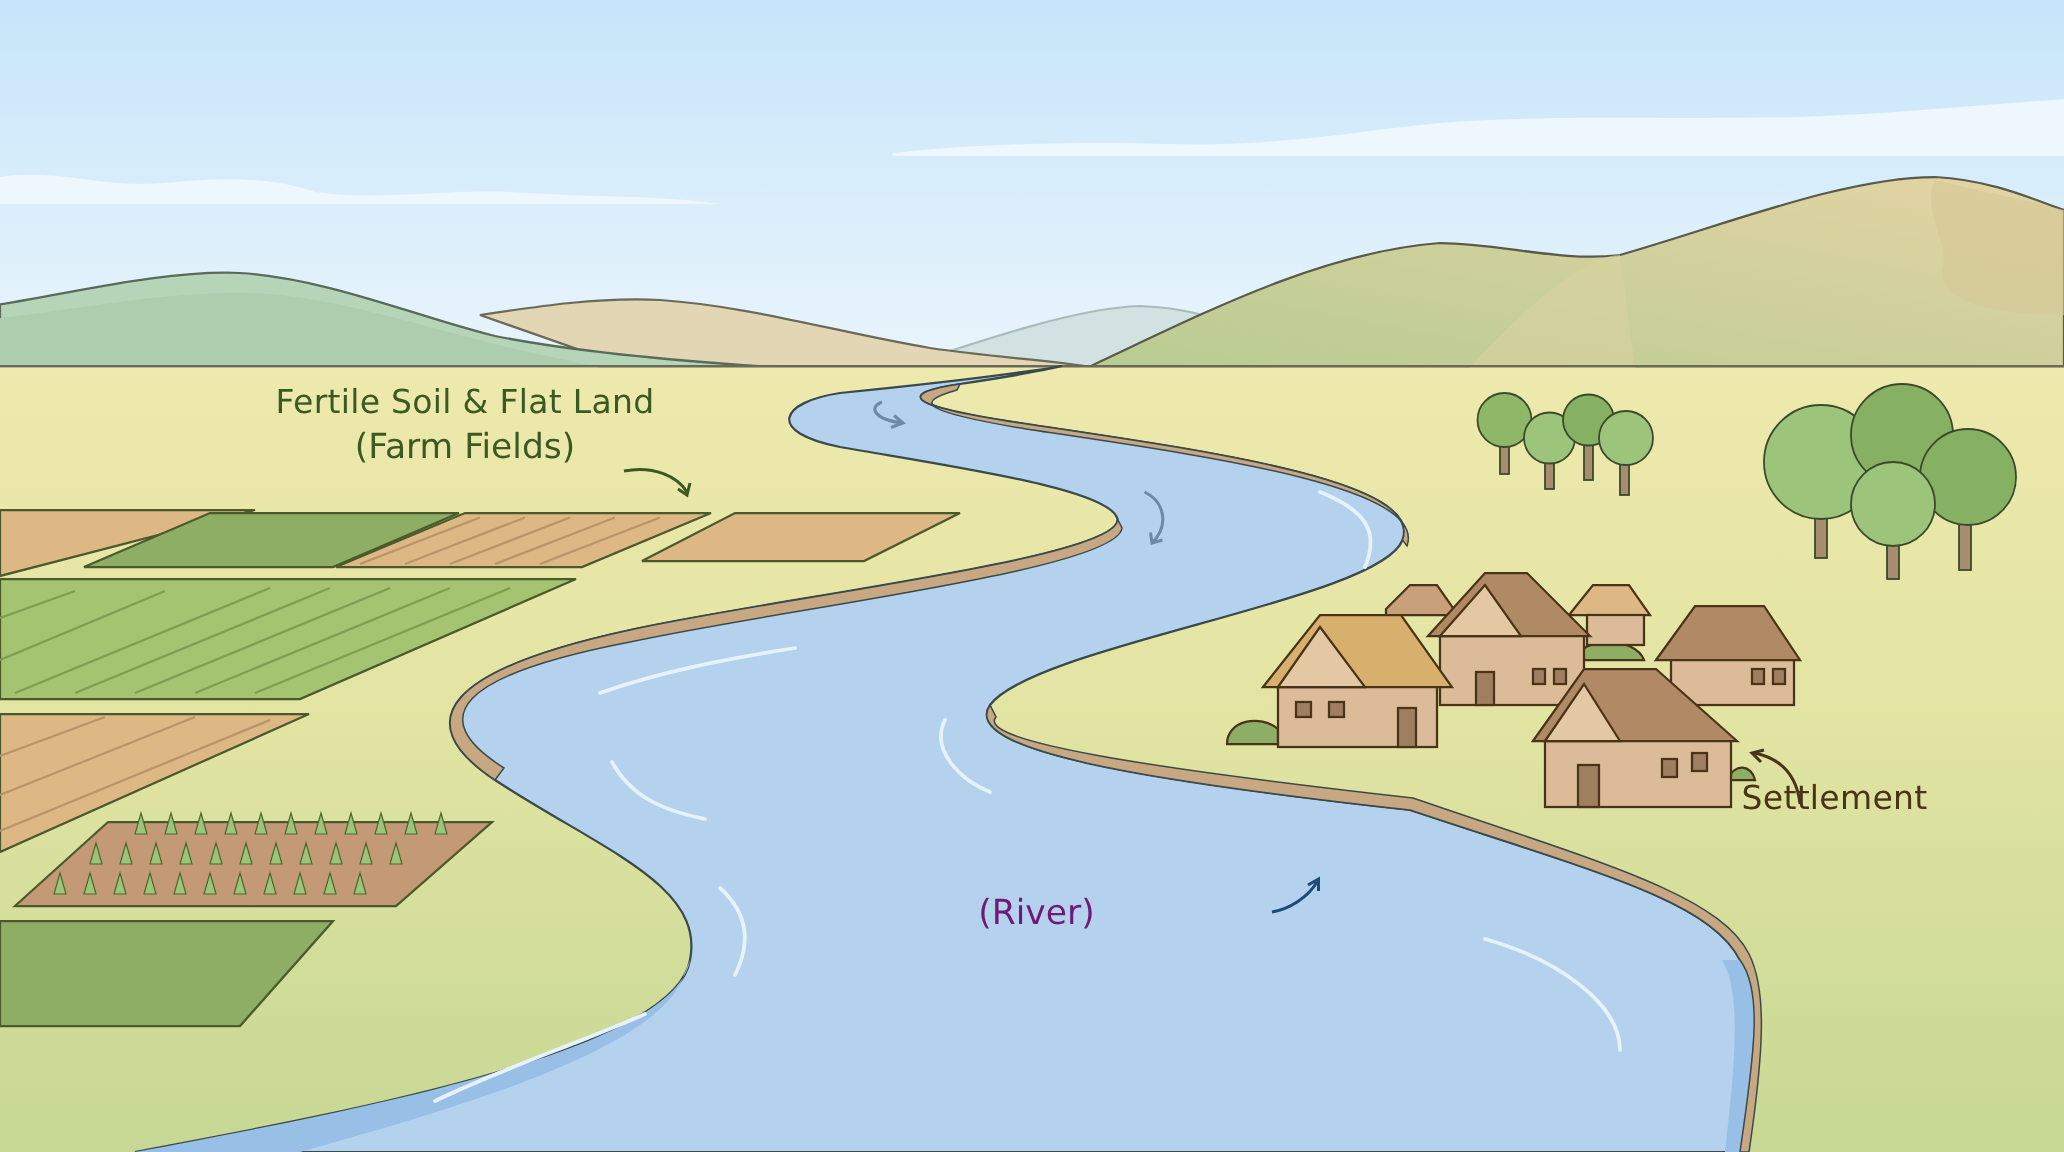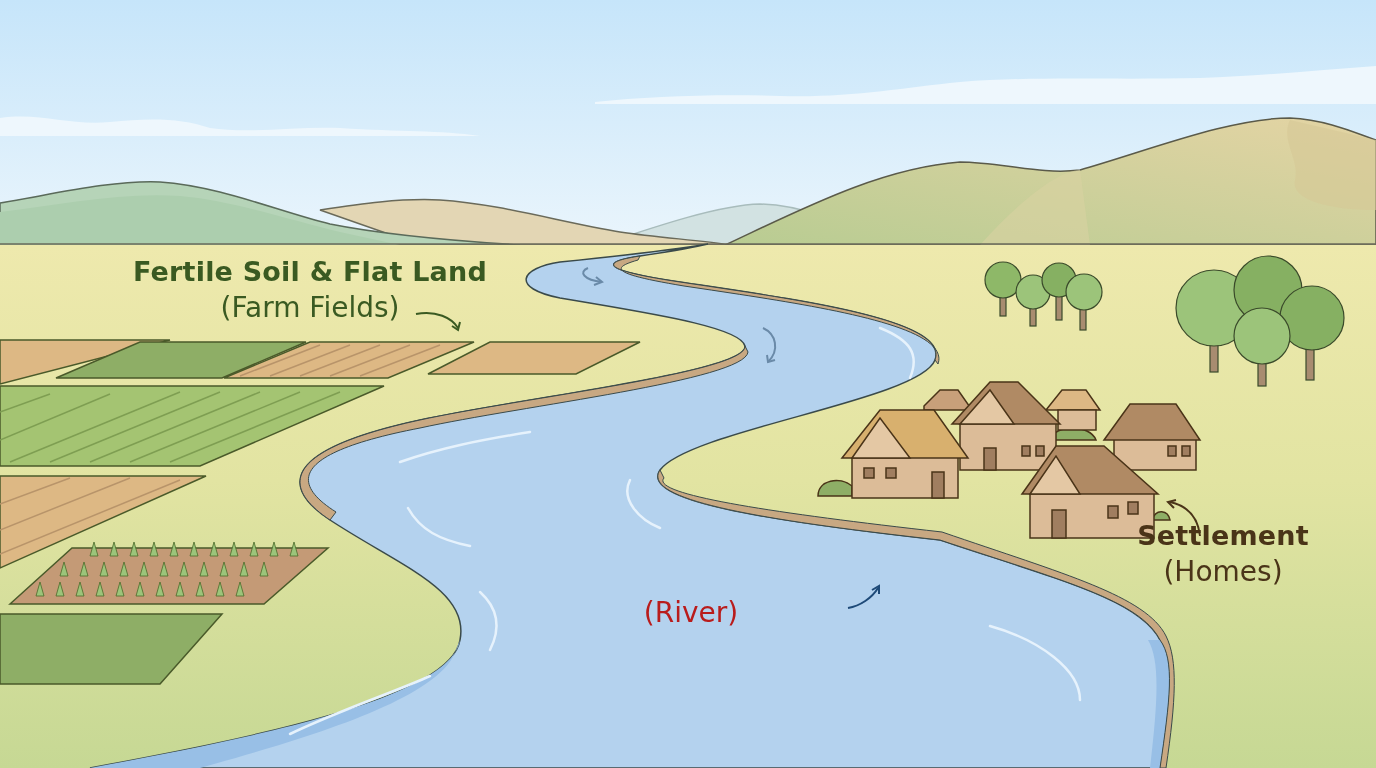--- a/index.html
+++ b/index.html
@@ -1,25 +1,25 @@
 <!DOCTYPE html>
 <html><head>
 <meta charset="utf-8">
 <style>
   html, body { margin: 0; padding: 0; }
   body { width: 1376px; height: 768px; overflow: hidden; background: #eaf3d0; }
   .scene { position: relative; width: 1376px; height: 768px; }
   .scene svg.bg { position: absolute; left: 0; top: 0; }
   .label { position: absolute; text-align: center; font-family: "DejaVu Sans", sans-serif; white-space: nowrap; }
-  .label .title { font-weight: bold; font-size: 27px; letter-spacing: 0.2px; }
-  .label .sub { font-size: 28px; margin-top: 4px; }
+  .label .title { font-weight: normal; font-size: 22px; letter-spacing: 0.2px; }
+  .label .sub { font-size: 23px; margin-top: 4px; }
   .lbl-fields { left: 130px; top: 256px; width: 360px; color: #3a5a22; }
   .lbl-river { left: 538px; top: 592px; width: 306px; color: #1e4a78; }
   .lbl-settle { left: 1128px; top: 520px; width: 190px; color: #4a3418; }
-  .lbl-river .sub { color: #b91c1c; }
+  .lbl-river .sub { color: #701a75; }
   .lbl-settle .sub { color: #4a3418; }
 </style>
 </head>
 <body>
 
 <div class="scene">
   <svg class="bg" width="1376" height="768" viewBox="0 0 1376 768" xmlns="http://www.w3.org/2000/svg">
     <defs>
       <linearGradient id="sky" x1="0" y1="0" x2="0" y2="1">
         <stop offset="0" stop-color="#c6e5fa"></stop>
@@ -225,15 +225,14 @@
     <div class="title">Fertile Soil &amp; Flat Land</div>
     <div class="sub">(Farm Fields)</div>
   </div>
 
   <div class="label lbl-river">
     <div class="sub">(River)</div>
   </div>
 
   <div class="label lbl-settle">
     <div class="title">Settlement</div>
-    <div class="sub">(Homes)</div>
   </div>
 </div>
 
 </body></html>

